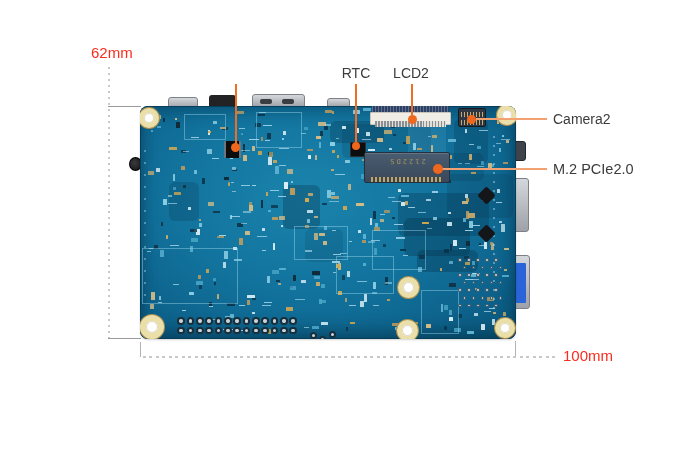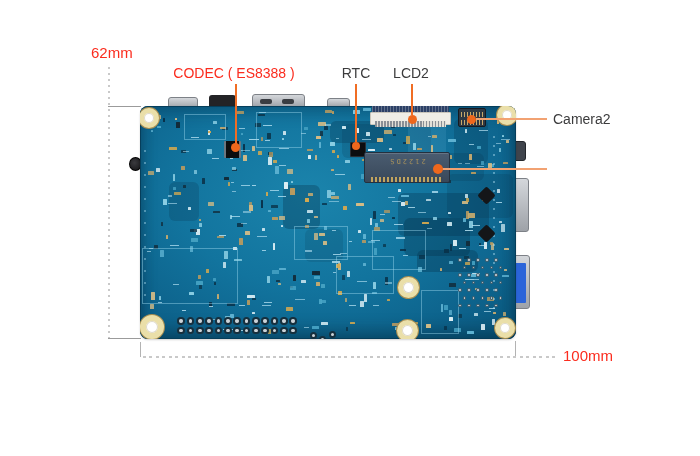--- a/index.html
+++ b/index.html
@@ -655,31 +655,31 @@
   <div id="dim-h-label" class="lbl red">62mm</div>
   <div id="dim-h-line"></div>
   <div id="dim-h-tick-top"></div>
   <div id="dim-h-tick-bot"></div>
 
   <div id="dim-w-tick-l"></div>
   <div id="dim-w-tick-r"></div>
   <div id="dim-w-dash"></div>
   <div id="dim-w-label" class="lbl red">100mm</div>
 
-  <div id="codec-label" class="lbl red">CODEC ( ES8388 )</div>
   <div id="codec-line"></div>
   <div id="codec-dot"></div>
 
   <div id="rtc-label" class="lbl">RTC</div>
   <div id="rtc-line"></div>
   <div id="rtc-dot"></div>
 
   <div id="lcd2-label" class="lbl">LCD2</div>
   <div id="lcd2-line"></div>
   <div id="lcd2-dot"></div>
 
   <div id="cam-line"></div>
   <div id="cam-dot"></div>
   <div id="cam-label" class="lbl">Camera2</div>
 
   <div id="m2-line"></div>
   <div id="m2-dot"></div>
+  <div id="m2-label" class="lbl">M.2 PCIe2.0</div>
 </div>
 
 </body></html>

